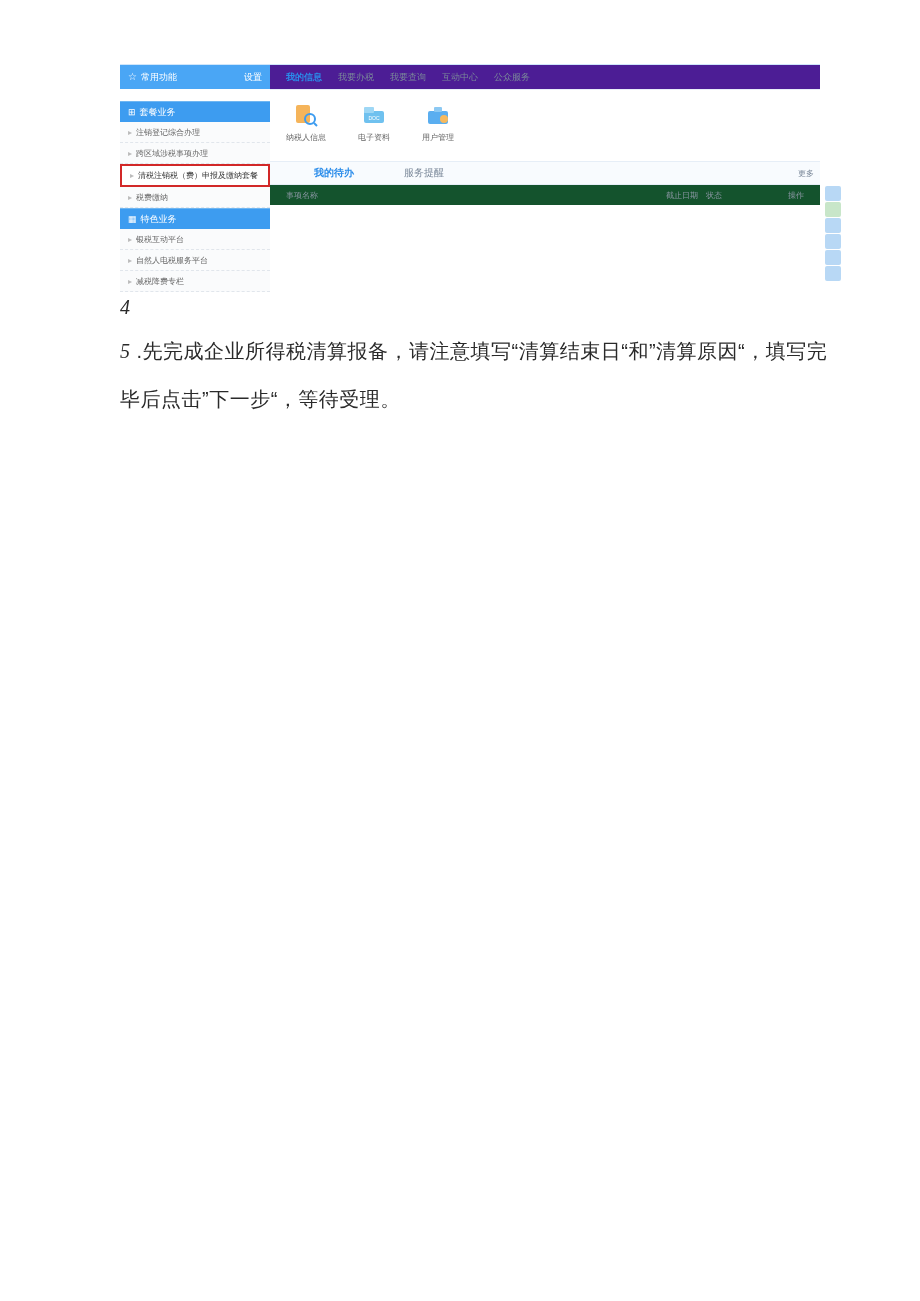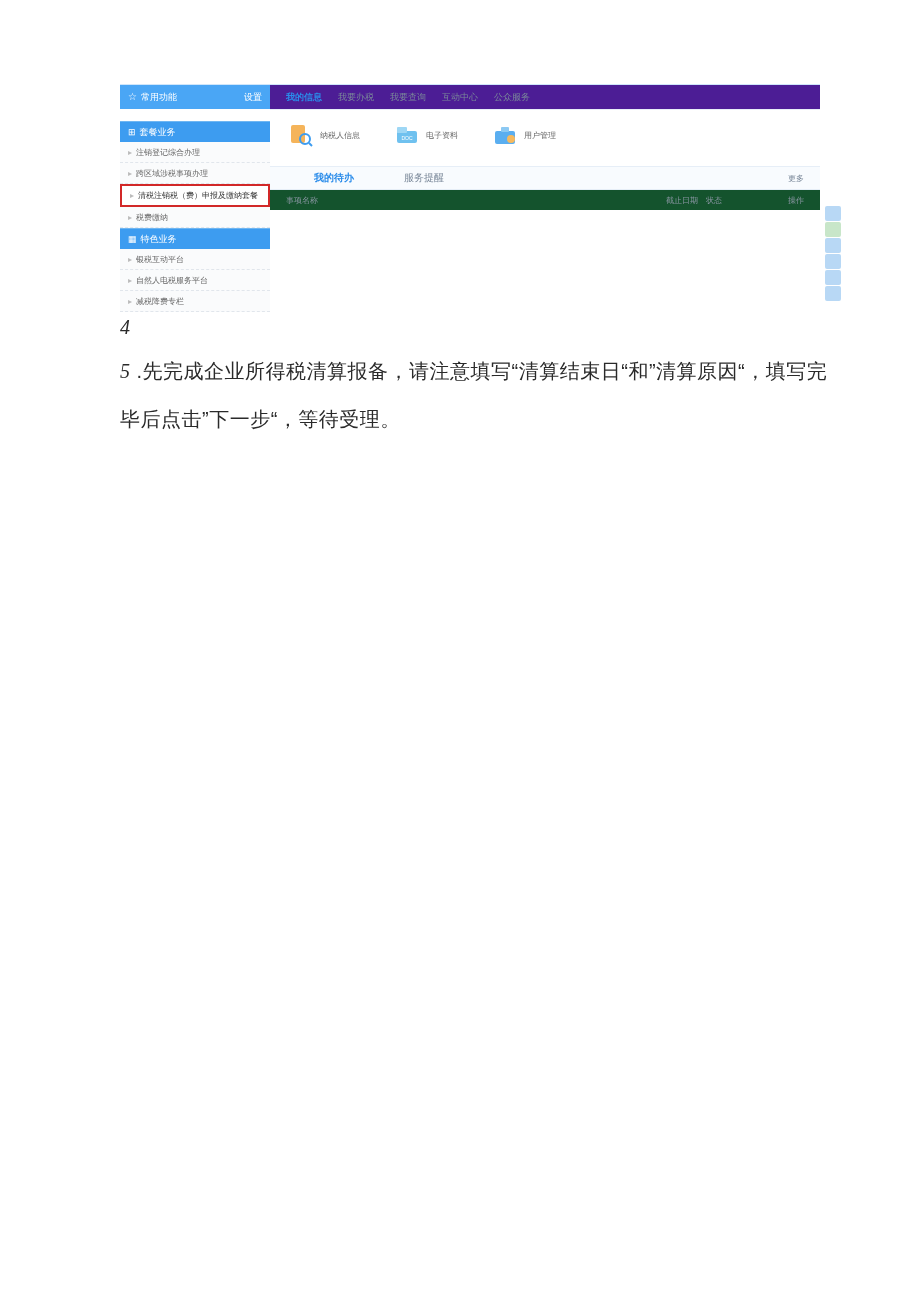--- a/index.html
+++ b/index.html
@@ -3,21 +3,21 @@
 <meta charset="utf-8">
 <style>
   body {
     margin: 0;
     padding: 0;
     background: #ffffff;
     font-family: "Microsoft YaHei", "SimSun", sans-serif;
     width: 920px;
   }
   .doc-page {
-    padding-top: 84px;
+    padding-top: 64px;
     padding-left: 120px;
     padding-right: 80px;
   }
   
   .app {
     width: 700px;
     font-size: 9px;
     color: #555;
     border-top: 1px solid #cfe6fb;
   }
@@ -77,40 +77,40 @@
   }
   .tab { color: #7a8899; font-size: 9px; }
   .tab.active { color: #2a8cea; font-weight: bold; }
 
   .info-cards {
     display: flex;
     gap: 32px;
     padding: 12px 16px 18px;
     background: #fff;
   }
-  .card { display: flex; flex-direction: row; align-items: center; gap: 4px; }
+  .card { display: flex; flex-direction: column; align-items: center; gap: 4px; }
   .card .ic {
     width: 30px; height: 26px; display:flex; align-items:center; justify-content:center;
   }
   .card .lbl { font-size: 8px; color: #666; }
 
   .subtabs {
     height: 22px;
     background: #f8fbfe;
     display: flex;
     align-items: center;
     gap: 22px;
     padding: 0 16px;
     border-top: 1px solid #e6eef7;
     border-bottom: 1px solid #e6eef7;
     position: relative;
   }
   .subtab { color: #7a8899; font-size: 10px; margin-left: 28px; }
   .subtab.active { color: #2a8cea; font-weight: bold; }
-  .subtabs .more { position:absolute; right:16px; color:#7a8899; font-size:8px;}
+  .subtabs .more { position:absolute; right:6px; color:#7a8899; font-size:8px;}
 
   .thead {
     height: 20px;
     background: #14532d;
     display: flex;
     align-items: center;
     padding: 0 16px;
     color: #8a96a3;
     font-size: 8px;
     gap: 8px;

